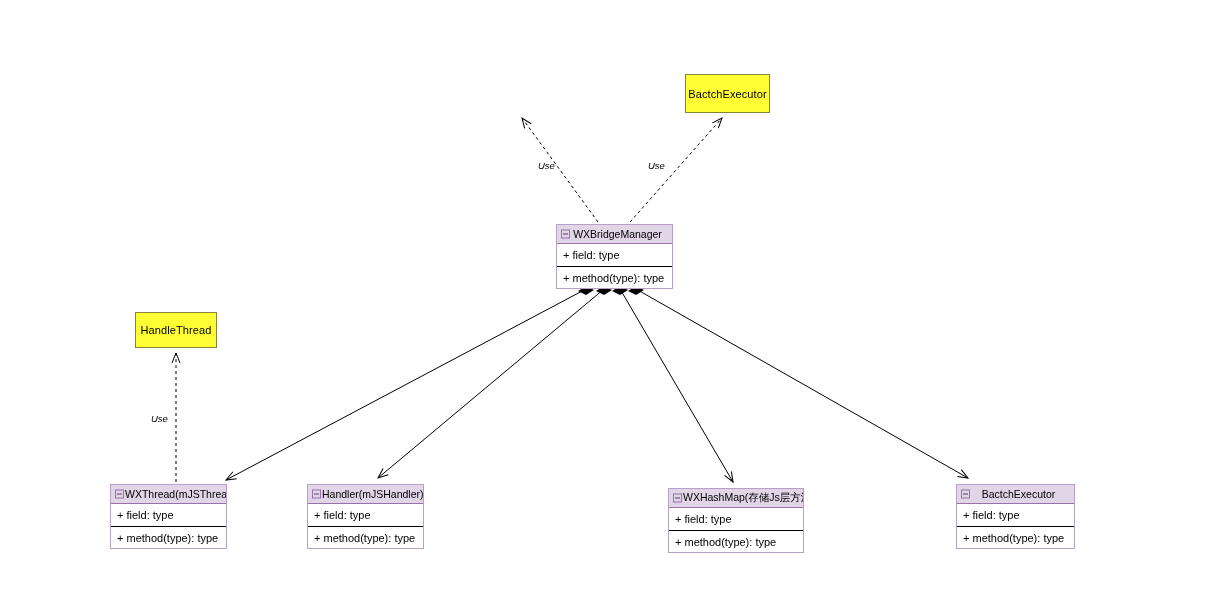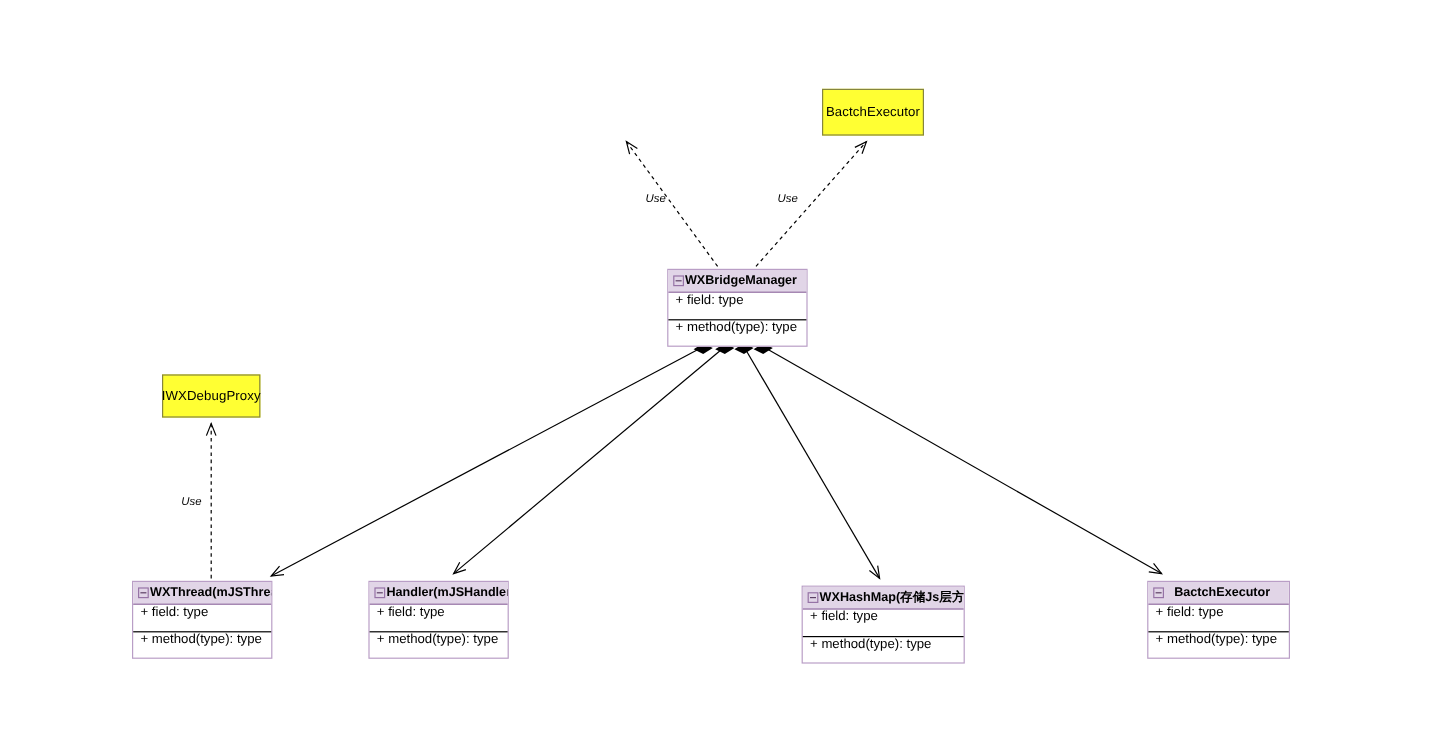--- a/index.html
+++ b/index.html
@@ -72,37 +72,38 @@
   .uml-header .collapse-icon::before {
     content: "";
     position: absolute;
     left: 1px;
     top: 3px;
     width: 5px;
     height: 1px;
     background: #5c4064;
   }
   .uml-title {
-    font-weight: bold;
+    font-weight: normal;
     font-size: 10.5px;
     width: 100%;
     text-align: center;
     padding-left: 9px;
     padding-right: 3px;
     box-sizing: border-box;
     white-space: nowrap;
     overflow: hidden;
   }
   .uml-title.title-left {
     text-align: left;
     padding-left: 14px;
   }
   .uml-row {
     box-sizing: border-box;
     display: flex;
+    align-items: center;
     padding-left: 6px;
     font-size: 11px;
     white-space: nowrap;
   }
   .uml-row.sep-top {
     border-top: 1px solid #000000;
   }
 
   
   .edge-label {
@@ -161,21 +162,21 @@
       <path d="M636,286 L644,290 L636,295 L628,291 Z" fill="#000000"></path>
     </g>
   </svg>
 
 
   <div class="note-box" style="left:685px; top:74px; width:85px; height:39px;">
     <span>BactchExecutor</span>
   </div>
 
   <div class="note-box" style="left:135px; top:312px; width:82px; height:36px;">
-    <span>IWXDebugProxy</span>
+    <span>HandleThread</span>
   </div>
 
   <div class="uml-class" style="left:556px; top:224px; width:117px;">
     <div class="uml-header">
       <span class="collapse-icon"></span>
       <span class="uml-title">WXBridgeManager</span>
     </div>
     <div class="uml-row" style="height:22px;">
       <span>+ field: type</span>
     </div>

